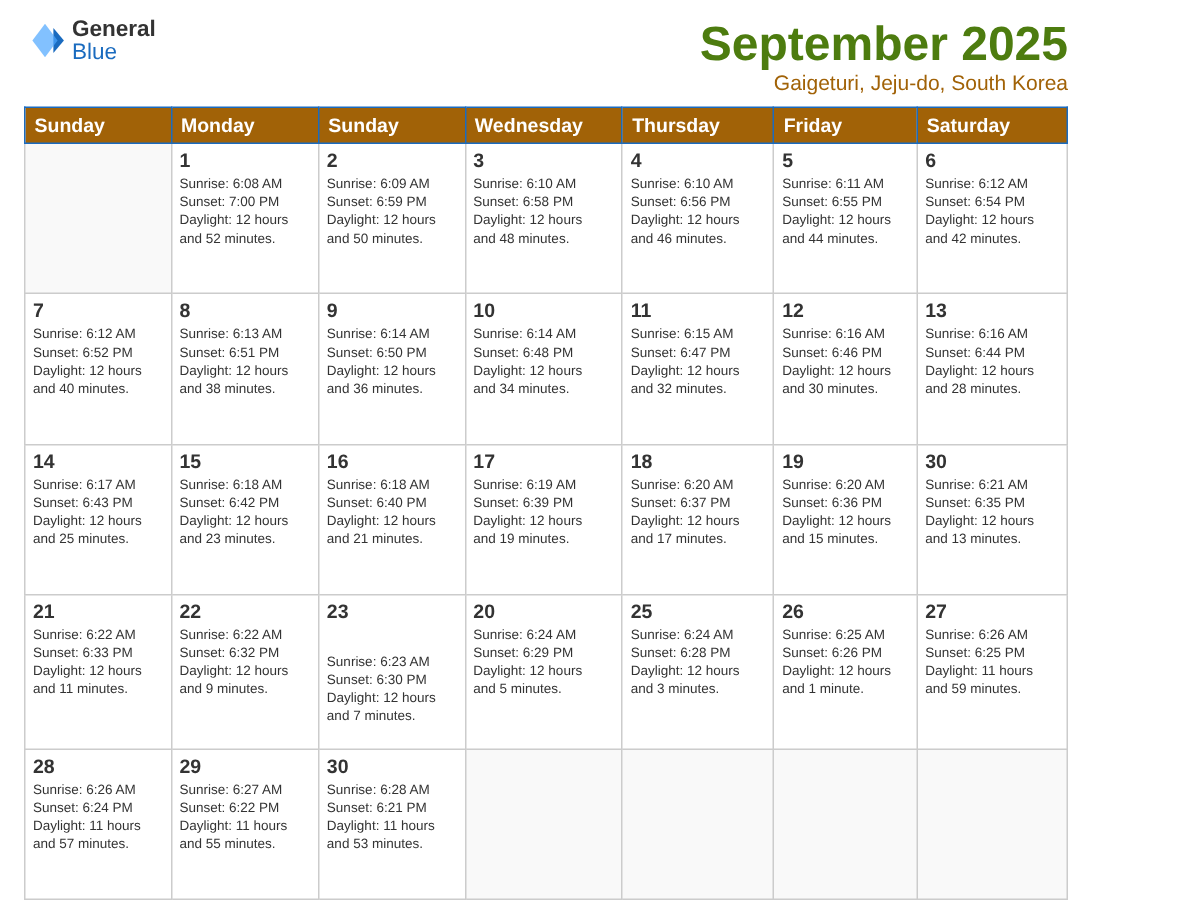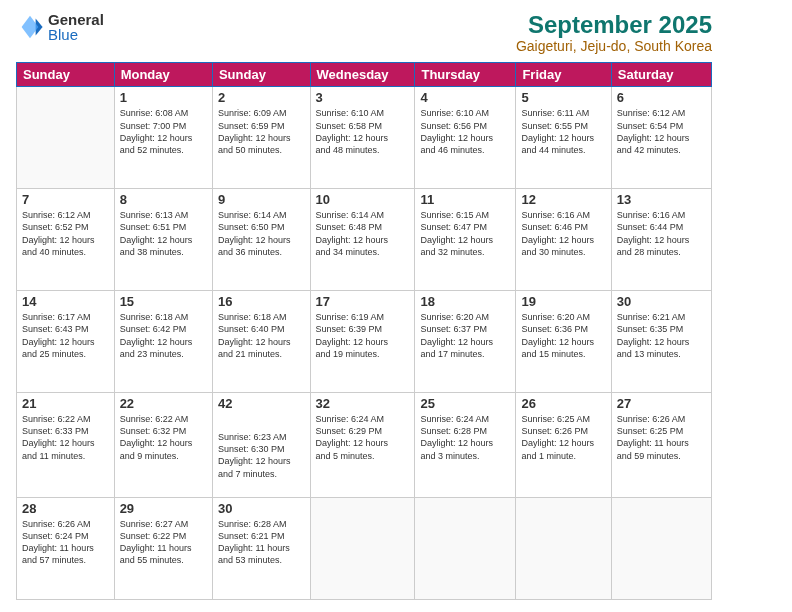--- a/index.html
+++ b/index.html
@@ -44,36 +44,36 @@
       color: #1a6bbf;
     }
     .logo-icon {
       width: 28px;
       height: 28px;
     }
     .title-section {
       text-align: right;
     }
     .month-title {
-      font-size: 24px;
+      font-size: 32px;
       font-weight: bold;
-      color: #0f766e;
+      color: #4d7c0f;
       line-height: 1.1;
     }
     .subtitle {
       font-size: 14px;
       color: #a16207;
     }
     .calendar {
       width: 100%;
       border-collapse: collapse;
       flex: 1;
     }
     .calendar th {
-      background-color: #be185d;
+      background-color: #a16207;
       color: white;
       text-align: left;
       padding: 4px 6px;
       font-size: 13px;
       font-weight: bold;
       border: 1px solid #1a6bbf;
       margin-left: 30px;
     }
     .calendar td {
       vertical-align: top;
@@ -290,28 +290,28 @@
 and 11 minutes.</div>
           </td>
           <td>
             <span class="day-number">22</span>
             <div class="cell-info" style="white-space: pre-line;">Sunrise: 6:22 AM
 Sunset: 6:32 PM
 Daylight: 12 hours
 and 9 minutes.</div>
           </td>
           <td>
-            <span class="day-number">42</span>
+            <span class="day-number">23</span>
             <div class="cell-info" style="white-space: pre-line; margin-top: 20px;">Sunrise: 6:23 AM
 Sunset: 6:30 PM
 Daylight: 12 hours
 and 7 minutes.</div>
           </td>
           <td>
-            <span class="day-number">32</span>
+            <span class="day-number">20</span>
             <div class="cell-info" style="white-space: pre-line;">Sunrise: 6:24 AM
 Sunset: 6:29 PM
 Daylight: 12 hours
 and 5 minutes.</div>
           </td>
           <td>
             <span class="day-number">25</span>
             <div class="cell-info" style="white-space: pre-line;">Sunrise: 6:24 AM
 Sunset: 6:28 PM
 Daylight: 12 hours

